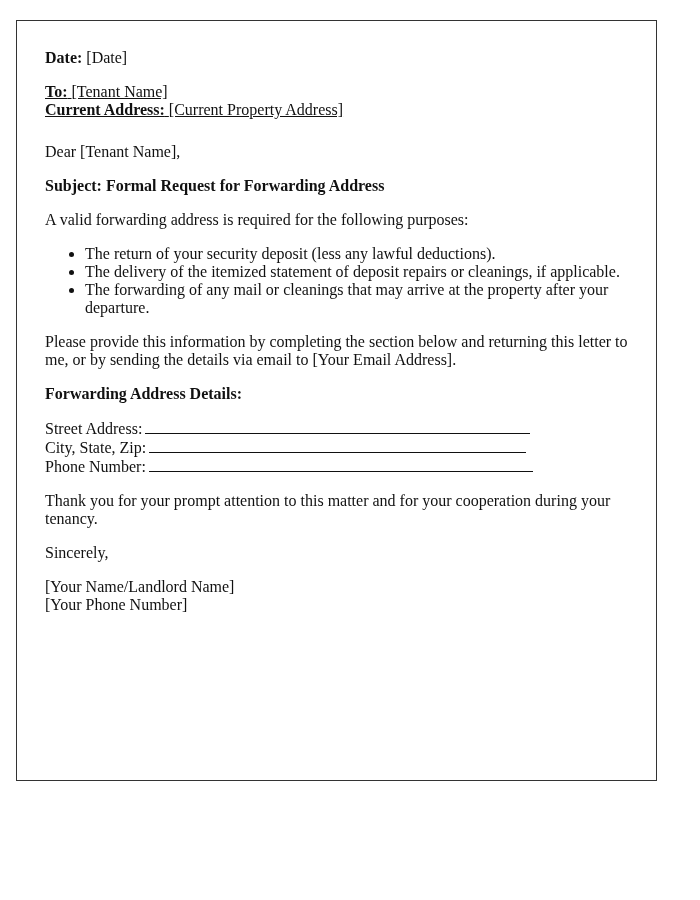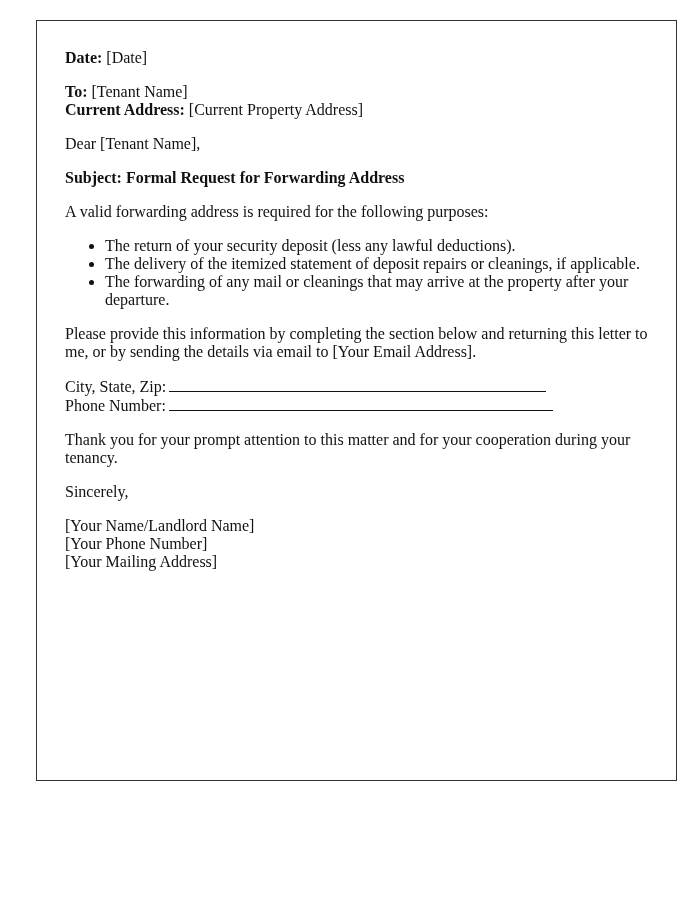--- a/index.html
+++ b/index.html
@@ -1,39 +1,39 @@
 <!DOCTYPE html>
 <html><head>
 <meta charset="utf-8">
 <style>
   html, body { margin: 0; padding: 0; background: #ffffff; }
   body { width: 700px; height: 900px; position: relative; font-family: "Liberation Serif", serif; color: #111; }
   .letter {
-    position: absolute; left: 36px; top: 20px;
+    position: absolute; left: 16px; top: 20px;
     width: 641px; height: 761px; box-sizing: border-box;
     border: 1px solid #333;
     padding: 28px 28px 0 28px;
     font-size: 16px; line-height: 18px;
   }
   p { margin: 0 0 16px 0; }
   b { font-weight: bold; }
   ul { margin: 12px 0 16px 0; padding-left: 40px; }
   ul li { margin: 0; }
   .field-line { display: inline-block; border-bottom: 1px solid #111; height: 14px; vertical-align: baseline; margin-left: 3px; }
 </style>
 </head>
 <body>
 
 <div class="letter">
   <p>
     <b>Date:</b>
     <span>[Date]</span>
   </p>
 
-  <div style="margin-bottom:16px;">
+  <div style="margin-bottom:24px;text-decoration:underline;">
     <div>
       <b>To:</b>
       <span>[Tenant Name]</span>
     </div>
     <div>
       <b>Current Address:</b>
       <span>[Current Property Address]</span>
     </div>
   </div>
 
@@ -45,32 +45,35 @@
   <p>A valid forwarding address is required for the following purposes:</p>
 
   <ul>
     <li>The return of your security deposit (less any lawful deductions).</li>
     <li>The delivery of the itemized statement of deposit repairs or cleanings, if applicable.</li>
     <li>The forwarding of any mail or cleanings that may arrive at the property after your departure.</li>
   </ul>
 
   <p>Please provide this information by completing the section below and returning this letter to me, or by sending the details via email to [Your Email Address].</p>
 
+  <p><b>Forwarding Address Details:</b></p>
 
   <div style="margin-bottom:16px;">
+    <div>
+      <span>Street Address:</span><span class="field-line" style="width:385px;"></span>
+    </div>
     <div>
       <span>City, State, Zip:</span><span class="field-line" style="width:377px;"></span>
     </div>
     <div>
       <span>Phone Number:</span><span class="field-line" style="width:384px;"></span>
     </div>
   </div>
 
   <p>Thank you for your prompt attention to this matter and for your cooperation during your tenancy.</p>
 
   <p>Sincerely,</p>
 
   <div>
     <div>[Your Name/Landlord Name]</div>
     <div>[Your Phone Number]</div>
-    <div>[Your Mailing Address]</div>
   </div>
 </div>
 
 </body></html>

